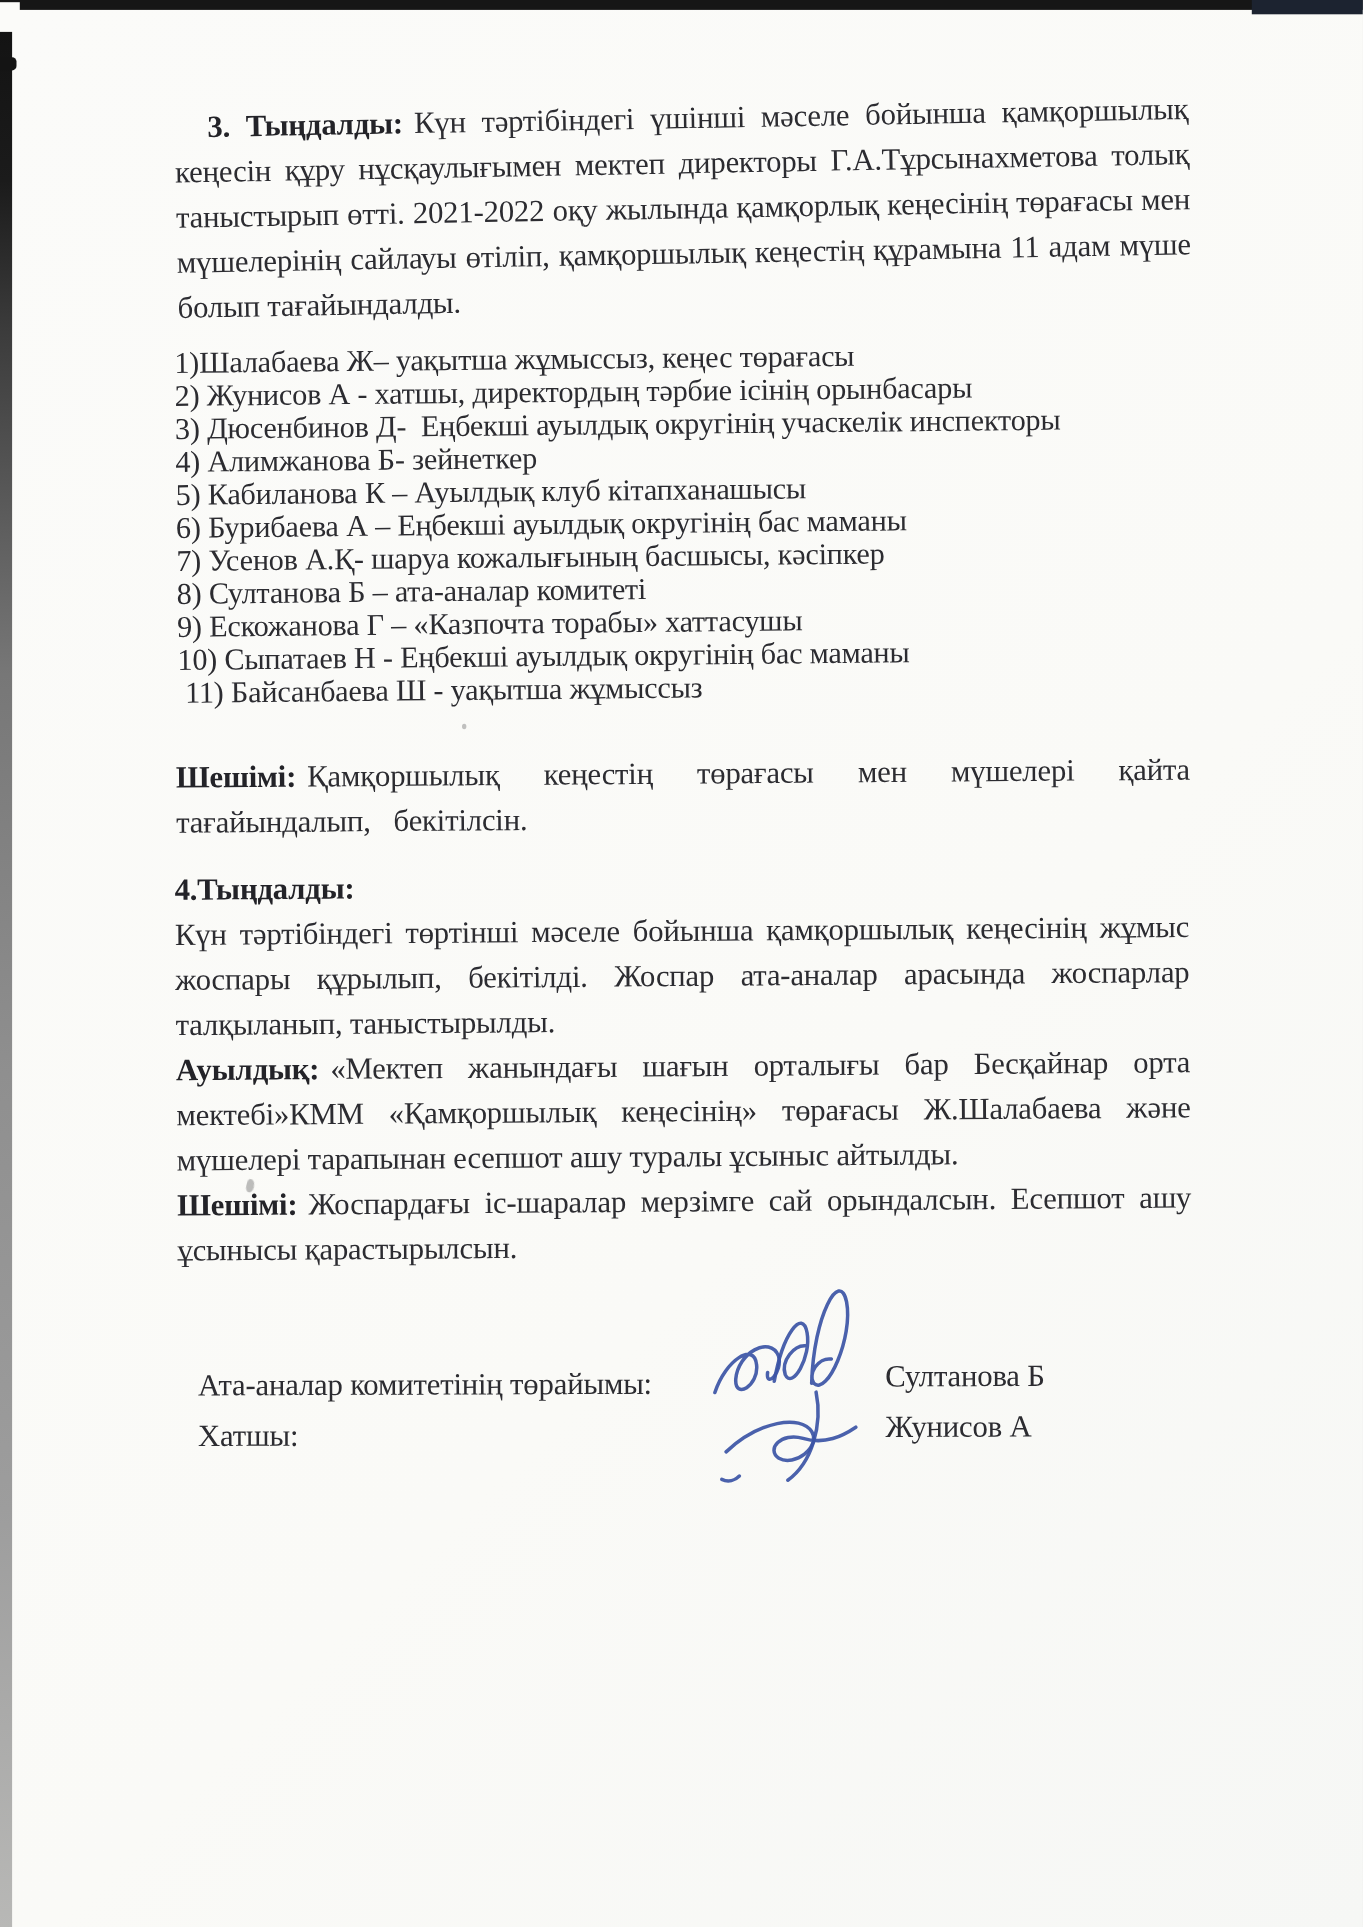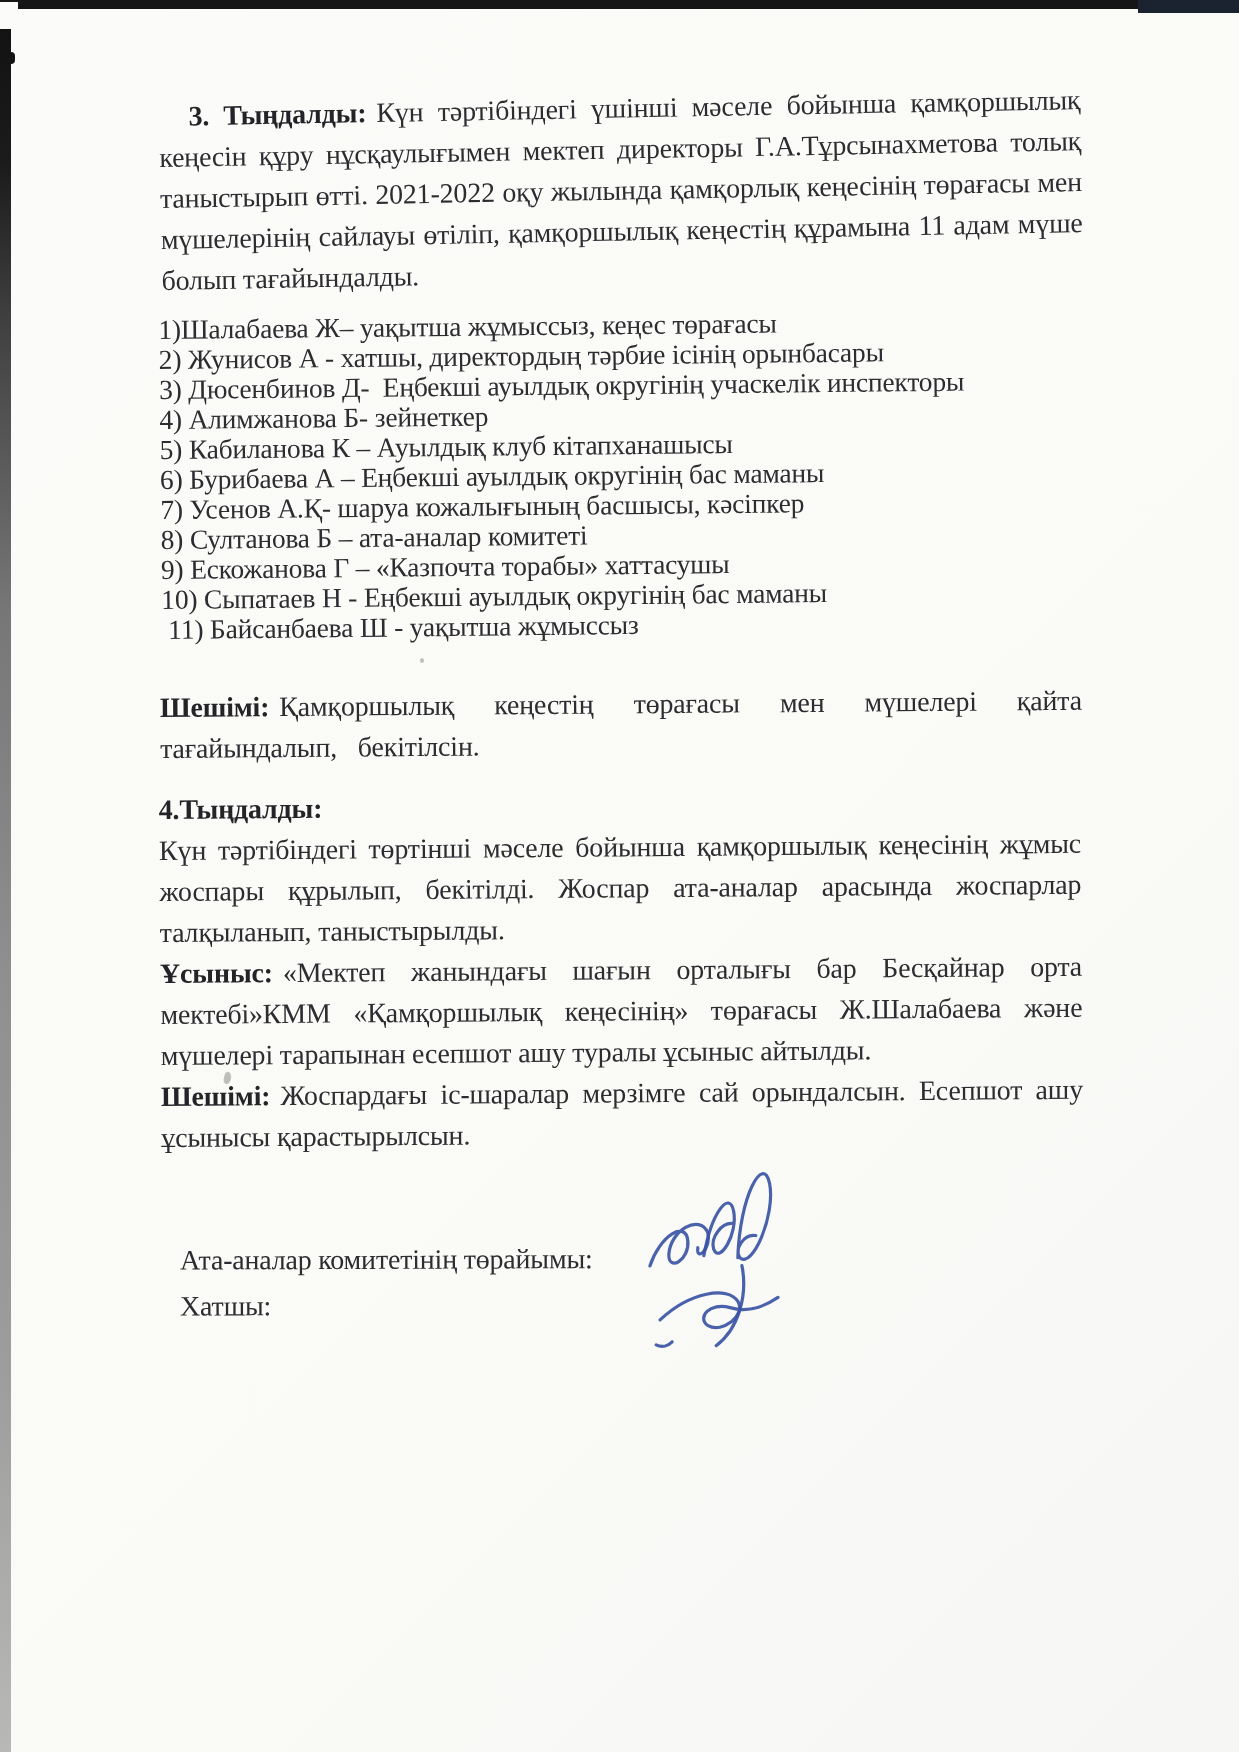--- a/index.html
+++ b/index.html
@@ -93,35 +93,39 @@
       <li>9) Ескожанова Г – «Казпочта торабы» хаттасушы</li>
       <li>10) Сыпатаев Н - Еңбекші ауылдық округінің бас маманы</li>
       <li> 11) Байсанбаева Ш - уақытша жұмыссыз</li>
     </ul>
 
     <p class="para decision1 tilt-soft"><span class="lbl">Шешімі:</span><span>Қамқоршылық кеңестің төрағасы мен мүшелері қайта тағайындалып, бекітілсін.</span></p>
 
     <div class="tilt-soft">
       <p class="h4">4.Тыңдалды:</p>
       <p class="para sec4"><span>Күн тәртібіндегі төртінші мәселе бойынша қамқоршылық кеңесінің жұмыс жоспары құрылып, бекітілді. Жоспар ата-аналар арасында жоспарлар талқыланып, таныстырылды.</span></p>
-      <p class="para sec4"><span class="lbl">Ұсыныс:</span><span>«Мектеп жанындағы шағын орталығы бар Бесқайнар орта мектебі»КММ «Қамқоршылық кеңесінің» төрағасы Ж.Шалабаева және мүшелері тарапынан есепшот ашу туралы ұсыныс айтылды.</span></p>
+      <p class="para sec4"><span class="lbl">Ауылдық:</span><span>«Мектеп жанындағы шағын орталығы бар Бесқайнар орта мектебі»КММ «Қамқоршылық кеңесінің» төрағасы Ж.Шалабаева және мүшелері тарапынан есепшот ашу туралы ұсыныс айтылды.</span></p>
       <p class="para sec4"><span class="lbl">Шешімі:</span><span>Жоспардағы іс-шаралар мерзімге сай орындалсын. Есепшот ашу ұсынысы қарастырылсын.</span></p>
     </div>
 
     <div class="sig-block">
       <div class="sig-roles">
         <div>Ата-аналар комитетінің төрайымы:</div>
         <div>Хатшы:</div>
       </div>
 
       <svg class="sig-svg" viewBox="0 0 172 212" aria-hidden="true">
         <path d="M12,128 C22,98 48,82 50,103 C52,122 30,135 31,116 C33,92 62,76 70,95 C74,110 58,125 60,110"></path>
         <path d="M66,118 C74,74 92,52 96,74 C100,96 82,126 76,112 C72,100 84,84 96,86"></path>
         <path d="M100,120 C102,58 126,16 132,46 C138,78 114,132 102,120 C96,112 106,96 118,98"></path>
         <path d="M104,128 C110,158 100,192 78,208"></path>
         <path d="M22,182 C52,154 90,148 100,164 C108,178 84,196 70,188 C58,180 72,164 92,170 C112,176 128,168 140,160"></path>
         <path d="M34,204 C30,208 24,210 18,207"></path>
       </svg>
 
+      <div class="sig-names">
+        <div>Султанова Б</div>
+        <div>Жунисов А</div>
+      </div>
     </div>
 
   </div>
 </div>
 
 </body></html>

